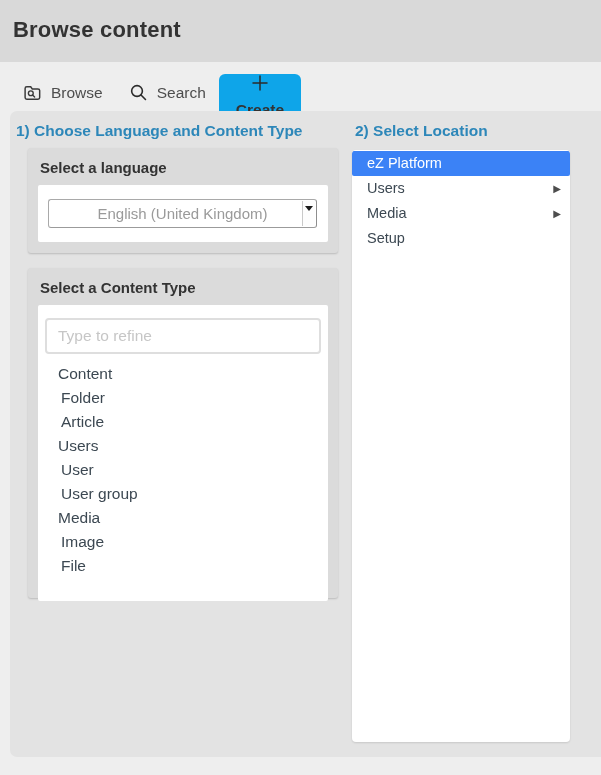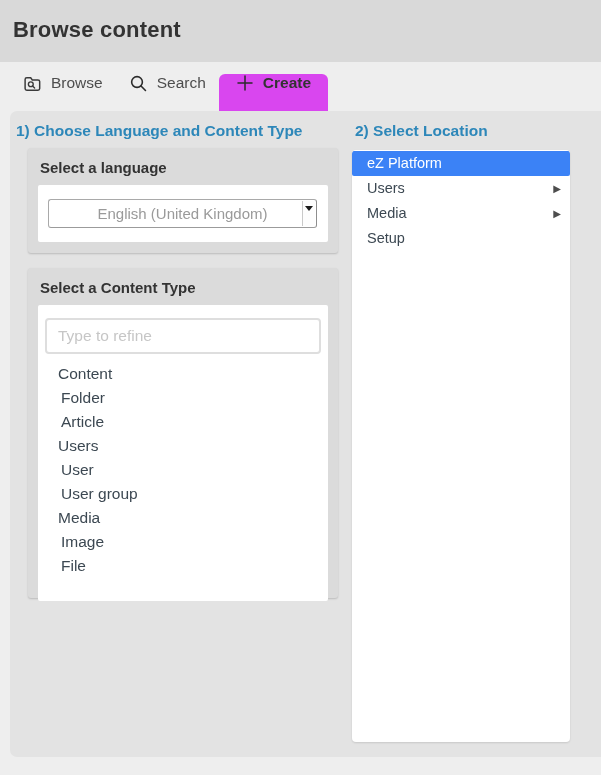--- a/index.html
+++ b/index.html
@@ -16,27 +16,27 @@
   }
   .app-title{
     position:absolute;left:13px;top:17px;
     font-size:22px;font-weight:bold;color:#333333;letter-spacing:.2px;
   }
   
   .tabbar{
     position:absolute;left:10px;top:74px;height:37px;display:flex;align-items:stretch;
   }
   .tab{
-    display:flex;align-items:flex-start;gap:9px;padding:0 13px;
+    display:flex;align-items:center;gap:9px;padding:0 13px;
     font-size:15.5px;color:#4d4d4d;cursor:pointer;
   }
   .tab .t-icon{display:flex;align-items:center;}
   .tab.active{
-    background:#d946ef;border-radius:6px 6px 0 0;
-    font-weight:bold;color:#333333;padding:0 17px;
+    background:#0ea5e9;border-radius:6px 6px 0 0;
+    font-weight:bold;color:#333333;padding:0 17px;flex-direction:column;
   }
   
   .panel{
     position:absolute;left:10px;top:111px;width:591px;height:646px;
     background:#e3e3e3;border-radius:7px 0 0 7px;
   }
   .step-heading{
     position:absolute;font-size:15.5px;font-weight:bold;color:#2d87b9;white-space:nowrap;
   }
   #heading-1{left:6px;top:11px;}

